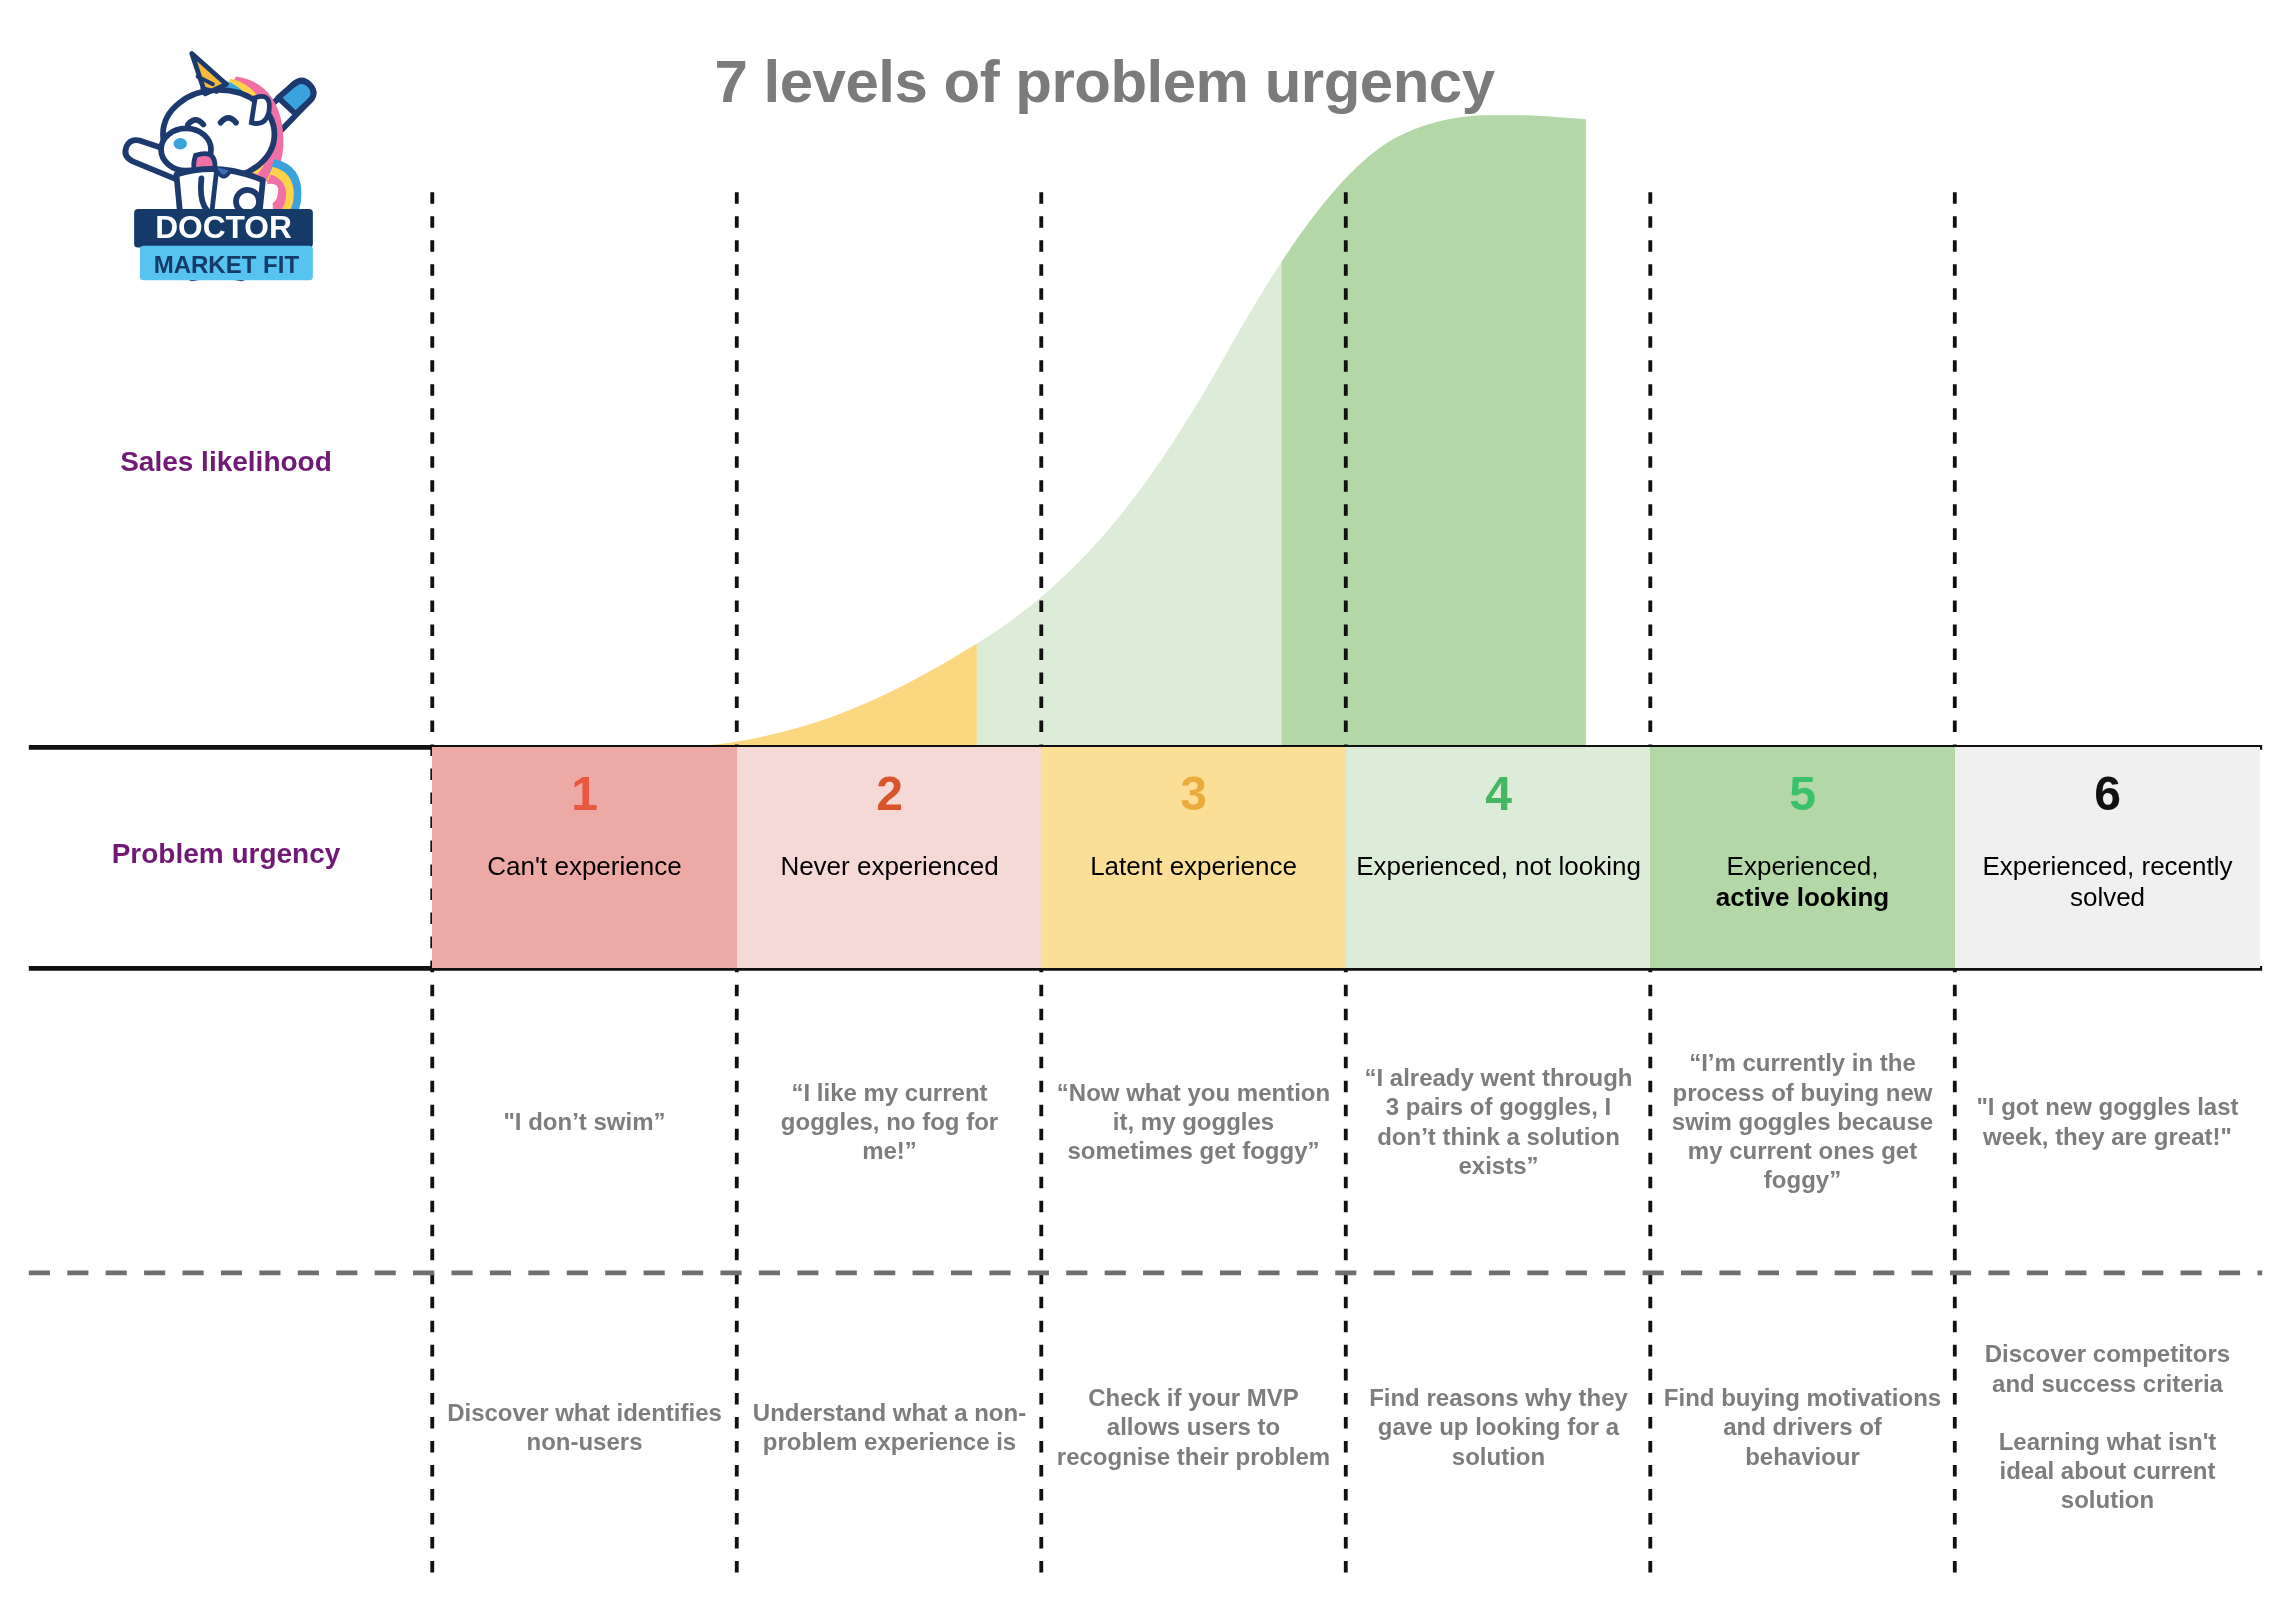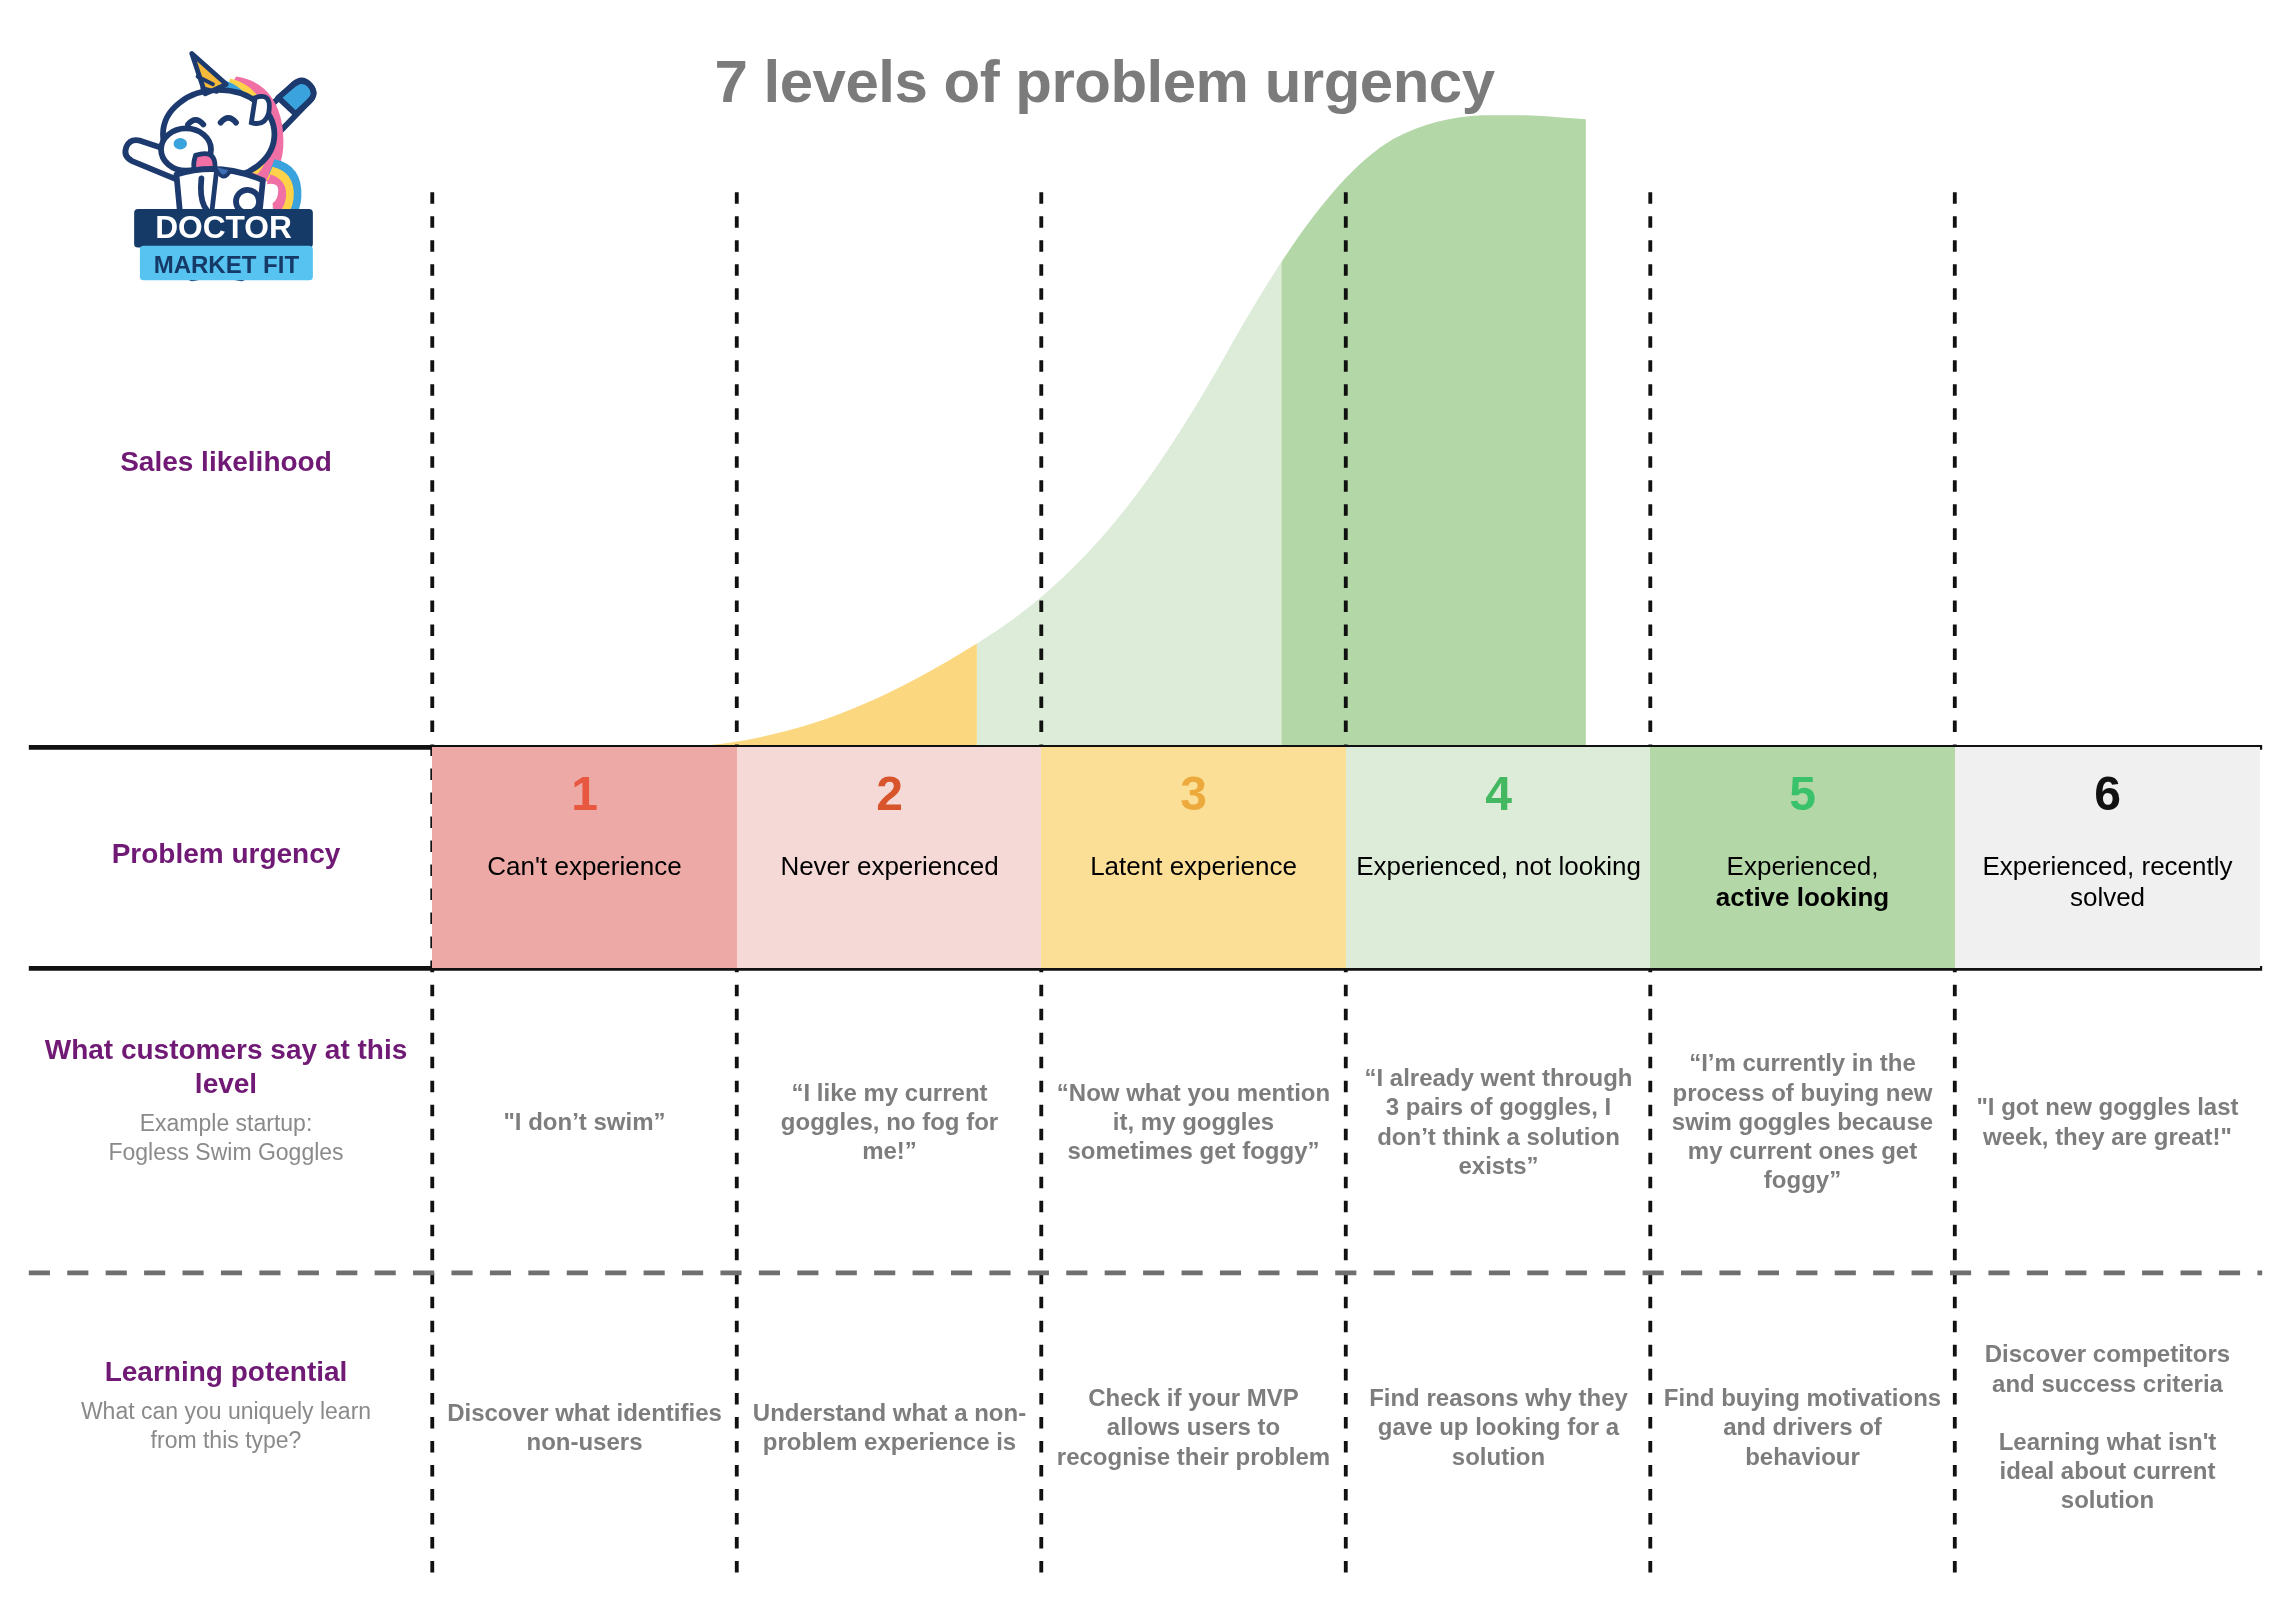--- a/index.html
+++ b/index.html
@@ -165,35 +165,21 @@
   </svg>
 
   <div class="rowlabel" id="lbl-sales">
     <div class="lbl-main">Sales likelihood</div>
   </div>
 
   <div class="rowlabel" id="lbl-urgency">
     <div class="lbl-main">Problem urgency</div>
   </div>
 
-  <div class="rowlabel" id="lbl-says">
-    <div class="lbl-main">What customers say at this level</div>
-    <div class="lbl-sub">
-      <div>Example startup:</div>
-      <div>Fogless Swim Goggles</div>
-    </div>
-  </div>
-
-  <div class="rowlabel" id="lbl-learn">
-    <div class="lbl-main">Learning potential</div>
-    <div class="lbl-sub">
-      <div>What can you uniquely learn</div>
-      <div>from this type?</div>
-    </div>
-  </div>
+
 
   <div id="urgency-cells">
       <div class="ucell" style="left: 432px; width: 305px; background: rgb(236, 169, 166);">
         <div class="unum" style="color: rgb(232, 87, 63);">1</div>
         <div class="utext">Can't experience</div>
       </div>
       <div class="ucell" style="left: 737px; width: 305px; background: rgb(245, 217, 215);">
         <div class="unum" style="color: rgb(216, 84, 42);">2</div>
         <div class="utext">Never experienced</div>
       </div>

